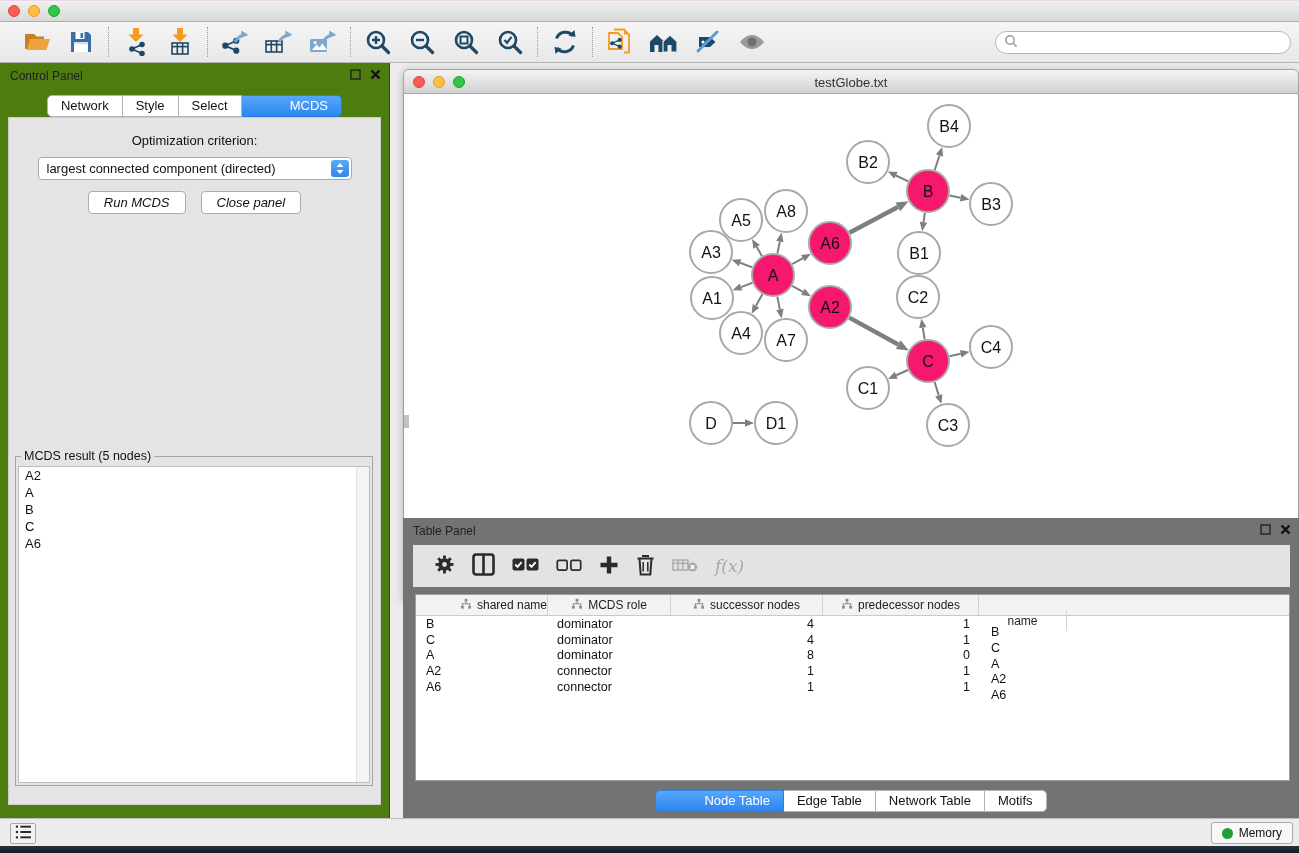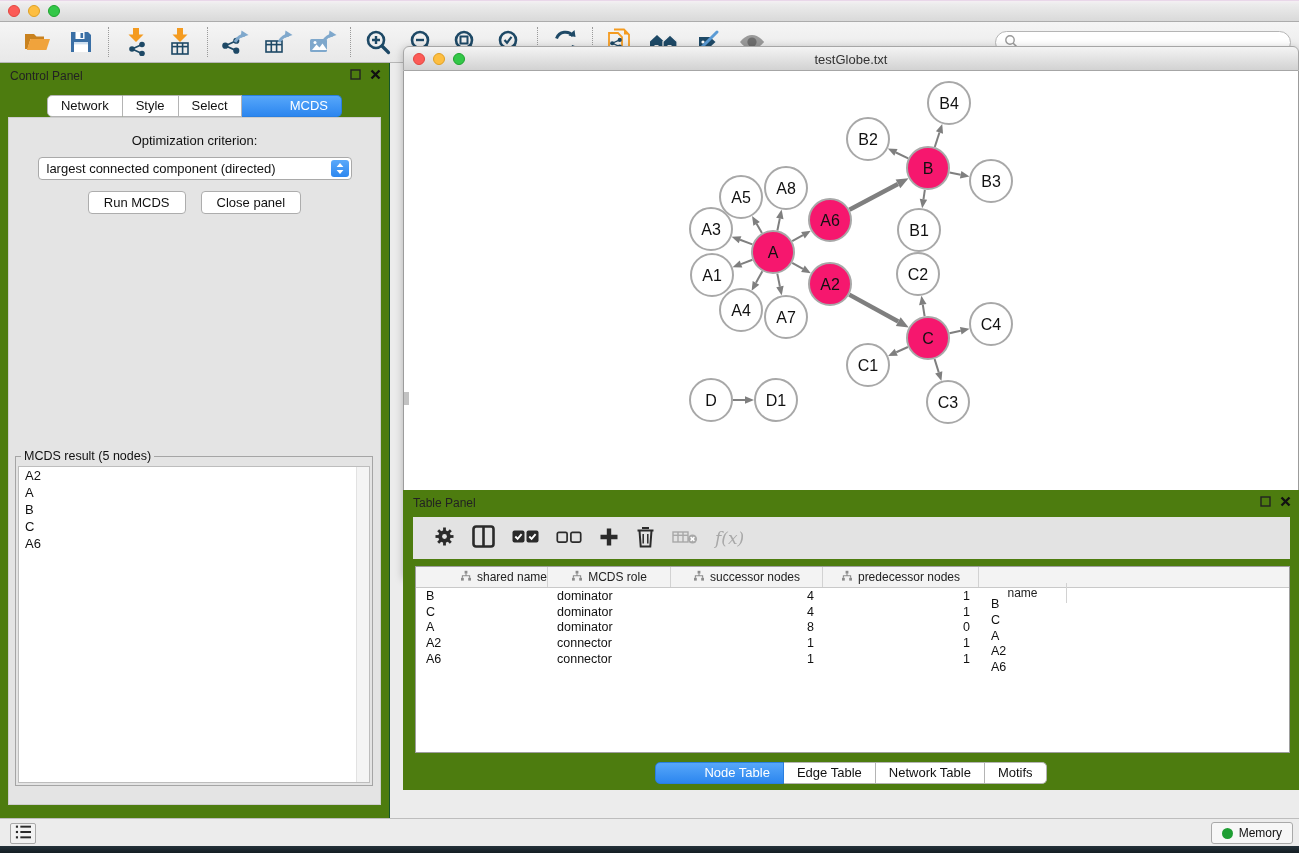--- a/index.html
+++ b/index.html
@@ -53,48 +53,48 @@
     background:#e4e4e4; border:1px solid #cdcdcd; }
   .opt-label { margin-top:15px; text-align:center; font-size:13px; color:#111; }
   .combo { position:relative; margin:9px auto 0; width:314px; height:23px; background:#fff;
     border:1px solid #a9a9a9; border-radius:4px; font-size:13px; color:#111;
     display:flex; align-items:center; padding-left:8px; }
   .combo-stepper { position:absolute; right:2px; top:2px; width:18px; height:17px;
     border-radius:3px; background:linear-gradient(180deg,#5aa9fa,#2d87ef);
     display:flex; align-items:center; justify-content:center; }
   .btn-row { display:flex; justify-content:center; gap:15px; margin-top:11px; }
   .push-btn { height:23px; padding:0 15px; font-size:13px; color:#111; background:#fff;
-    border:1px solid #adadad; border-radius:4px; cursor:default; font-family:"Liberation Sans",sans-serif; }
+    border:1px solid #adadad; border-radius:4px; cursor:default; font-family:"Liberation Sans",sans-serif;font-style:italic; }
   .result-group { position:absolute; left:6px; right:7px; top:338px; bottom:18px;
     border:1px solid #a5a5a5; }
   .result-legend { position:absolute; top:-8px; left:5px; background:#e4e4e4;
     padding:0 3px; font-size:12.5px; color:#111; }
   .result-list { position:absolute; left:2px; right:2px; top:9px; bottom:2px;
     background:#fff; border:1px solid #bdbdbd; overflow:hidden; }
   .result-scroll { position:absolute; right:0; top:0; bottom:0; width:13px;
     background:#f4f4f4; border-left:1px solid #e2e2e2; }
   .result-item { font-size:13px; color:#111; padding:1px 0 1px 6px; line-height:15px; }
 
   
-  .net-window { position:absolute; left:403px; top:46px; width:896px; height:531px;
+  .net-window { position:absolute; left:403px; top:69px; width:896px; height:531px;
     border-radius:6px 6px 0 0; box-shadow:0 2px 8px rgba(0,0,0,.25); }
   .net-titlebar { position:absolute; left:0; top:0; width:100%; height:25px;
     border-radius:6px 6px 0 0; background:linear-gradient(180deg,#f4f4f4,#d2d2d2);
     border:1px solid #a6a6a6; }
   .net-lights { position:absolute; left:9px; top:6px; display:flex; gap:8px; }
   .net-title { position:absolute; left:0; right:0; top:5px; text-align:center;
     font-size:13px; color:#333; }
   .net-canvas { position:absolute; left:0; top:25px; right:0; bottom:0; background:#fff;
     border:1px solid #9c9c9c; border-top:none; }
   .mini-thumb-v { position:absolute; left:1px; top:346px; width:5px; height:13px; background:#c2c2c2; }
   .mini-thumb-h { position:absolute; left:443px; bottom:2px; width:13px; height:5px; background:#c2c2c2; }
   .resize-grip { position:absolute; right:2px; bottom:2px; }
 
   
-  .table-panel { position:absolute; left:403px; top:490px; width:896px; height:300px; background:#4d7c0f; }
+  .table-panel { position:absolute; left:403px; top:518px; width:896px; height:300px; background:#737373; }
   .tp-toolbar { position:absolute; left:10px; right:9px; top:27px; height:42px;
     background:#e3e3e3; display:flex; align-items:center; gap:17px; padding-left:21px; }
   .tp-btn { background:none; border:none; display:flex; align-items:center; cursor:default; }
   .fx-label { font-family:"DejaVu Serif", serif; font-style:italic; font-size:17px; color:#a8a8a8; }
   .data-table { position:absolute; left:12px; right:9px; top:76px; height:187px;
     background:#fff; border:1px solid #9e9e9e; overflow:hidden; }
   .t-header { display:flex; height:21px; background:#f3f3f3; border-bottom:1px solid #c9c9c9; }
   .th { display:flex; align-items:center; justify-content:center; gap:5px;
     font-size:12px; color:#222; border-right:1px solid #d2d2d2; height:100%; }
   .t-row { display:flex; height:15.8px; align-items:center; }

